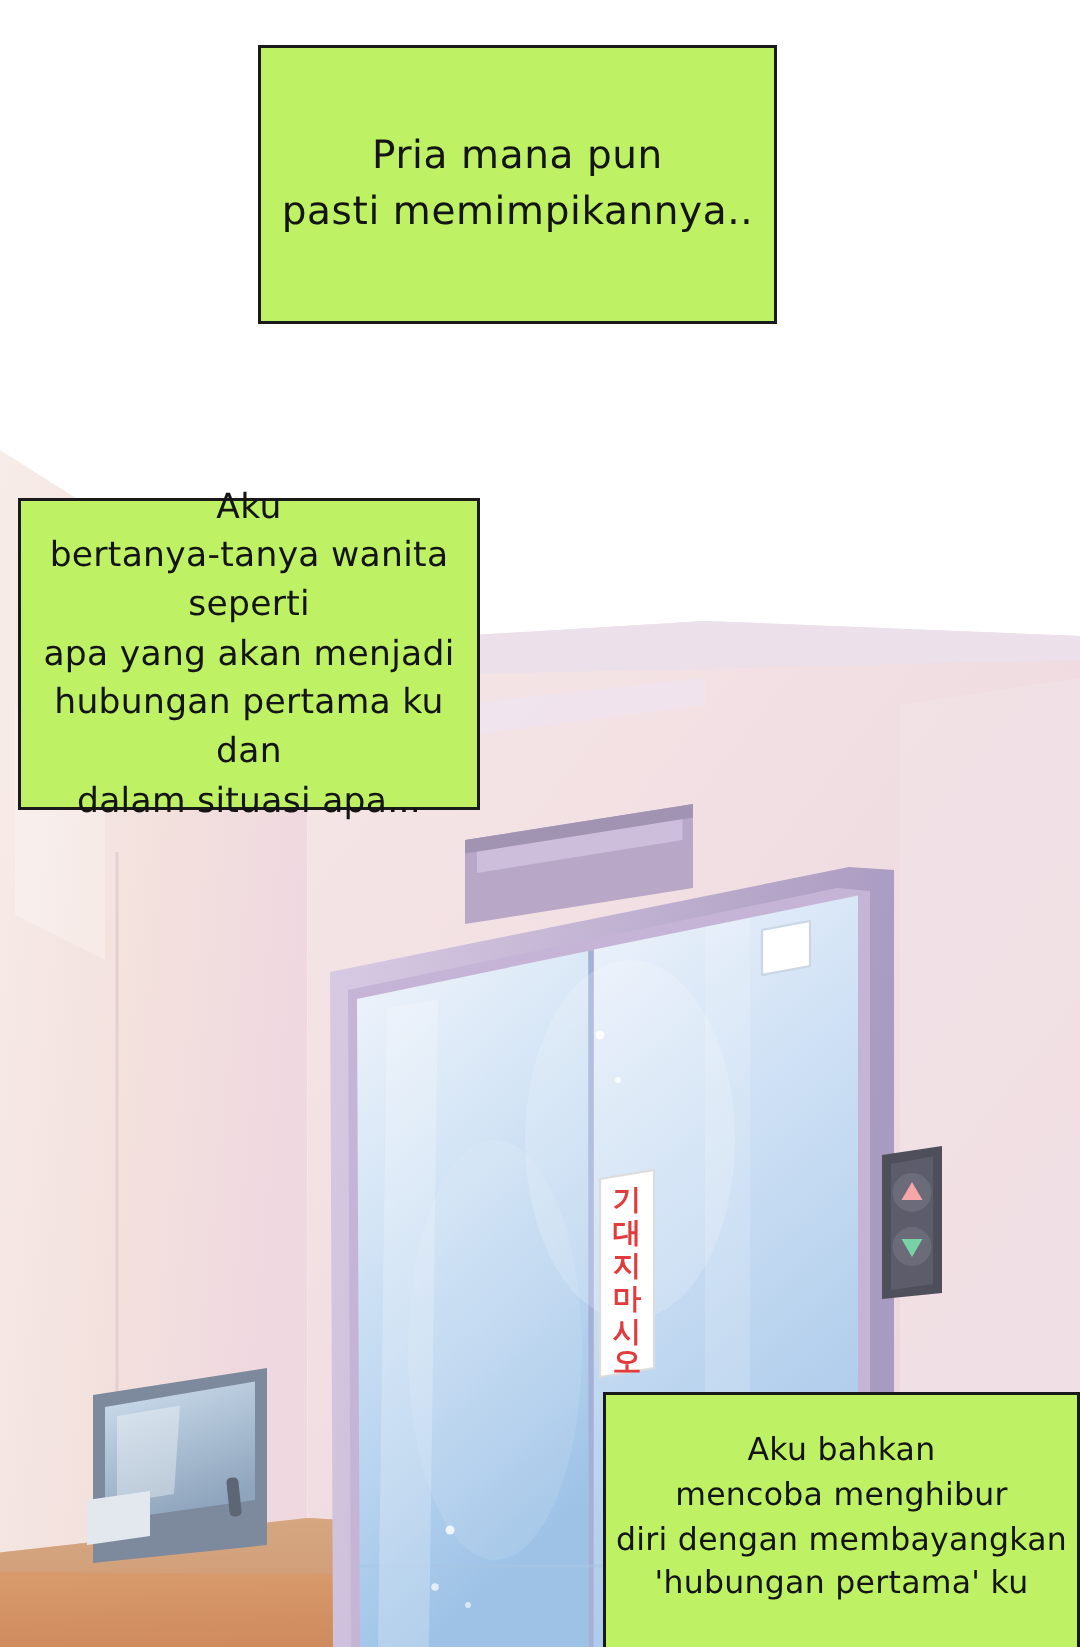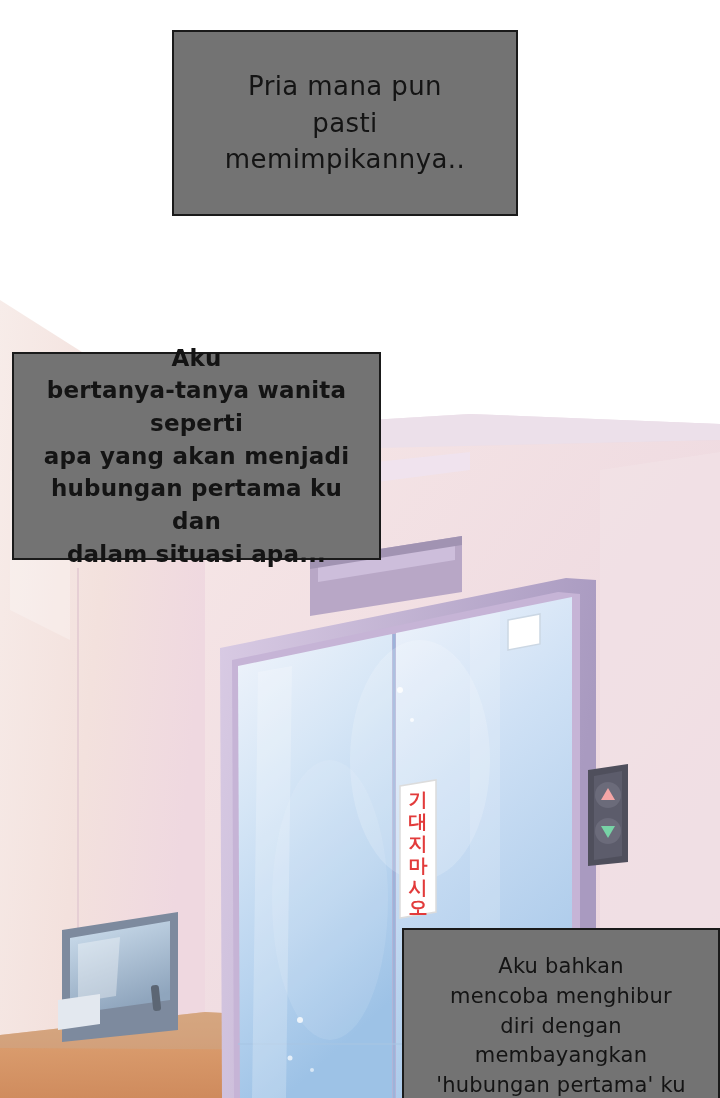--- a/index.html
+++ b/index.html
@@ -25,50 +25,49 @@
     top: 0;
     width: 720px;
     height: 1098px;
     overflow: hidden;
   }
 
   
   .caption {
     position: absolute;
     box-sizing: border-box;
-    background: #737373;
+    background: #bef264;
     border: 2px solid #1a1a1a;
     color: #141414;
     text-align: center;
     font-family: "DejaVu Sans", sans-serif;
     line-height: 1.42;
     white-space: pre-line;
     display: flex;
     align-items: center;
     justify-content: center;
-    padding: 10px 18px;
+    padding: 10px 2px;
   }
 
   #caption-top {
     left: 172px;
     top: 30px;
     width: 346px;
     height: 186px;
     font-size: 26px;
     letter-spacing: 0.4px;
   }
 
   #caption-middle {
     left: 12px;
-    top: 352px;
-    width: 369px;
+    top: 332px;
+    width: 308px;
     height: 208px;
     font-size: 23px;
     letter-spacing: 0.2px;
-    font-weight: bold;
   }
 
   #caption-bottom {
     left: 402px;
     top: 928px;
     width: 318px;
     height: 176px;
     font-size: 21px;
     letter-spacing: 0.2px;
     align-items: flex-start;

